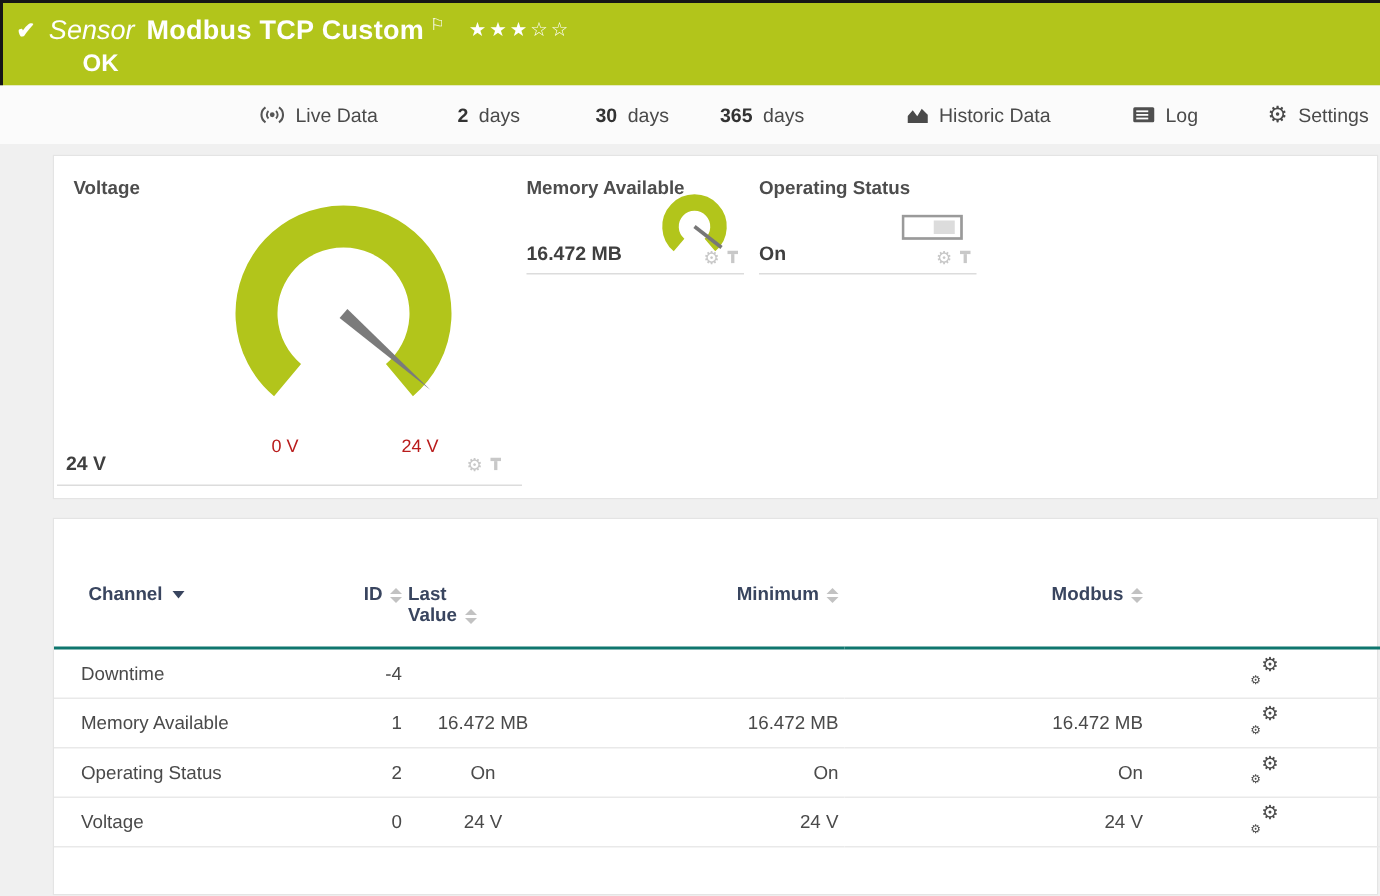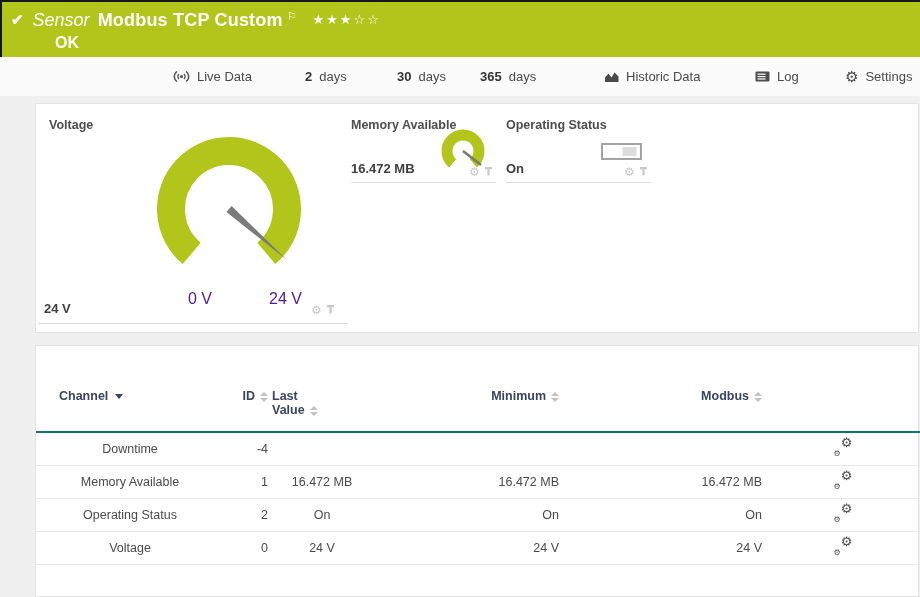--- a/index.html
+++ b/index.html
@@ -44,21 +44,21 @@
 
   .sub-title { font-size:12.5px; font-weight:bold; color:#4d4d4d; }
   .mini-rule { position:absolute; height:1px; background:#dcdcdc; }
   .mini-icons { position:absolute; display:flex; gap:4px; align-items:center; }
   .mini-gear { font-size:12px; color:#c8c8c8; line-height:1; }
 
   
   .voltage { position:absolute; left:0; top:0; width:315px; height:228px; }
   .voltage .sub-title { position:absolute; left:13px; top:14px; }
   .biggauge { position:absolute; left:105px; top:25px; }
-  .scale-lbl { position:absolute; font-size:16px; color:#4c1d95; width:44px; text-align:right; }
+  .scale-lbl { position:absolute; font-size:12px; color:#b91c1c; width:44px; text-align:center; }
   .scale-min { left:132px; top:186px; }
   .scale-max { left:222px; top:186px; }
   .gauge-value { position:absolute; font-size:13px; font-weight:bold; color:#3f3f3f; }
   .voltage .gauge-value { left:8px; top:197px; }
   .voltage .mini-icons { left:275px; top:200px; }
   .voltage .mini-rule { left:2px; top:219px; width:310px; }
 
   
   .mini { position:absolute; top:12px; width:145px; height:72px; }
   .mini-memory { left:315px; }
@@ -82,21 +82,21 @@
     font-size:12.5px; font-weight:bold; color:#39455f;
     vertical-align:top; padding-bottom:14px; border-bottom:2px solid #0f766e;
   }
   table.channels th.h-channel { text-align:left; padding-left:23px; }
   table.channels th.h-right { text-align:right; padding-right:4px; }
   table.channels th.h-center { text-align:left; }
   table.channels td {
     height:33px; font-size:12.5px; color:#4a4a4a;
     border-bottom:1px solid #e9e9e9;
   }
-  td.cell-channel { text-align:center; padding-left:18px; }
+  td.cell-channel { text-align:left; padding-left:18px; }
   td.cell-right { text-align:right; padding-right:4px; }
   td.cell-center { text-align:center; }
   td.cell-gear { text-align:center; }
 
   .hdr-flex { display:inline-flex; align-items:center; }
   .caret-down {
     display:inline-block; margin-left:7px; width:0; height:0;
     border-left:4px solid transparent; border-right:4px solid transparent;
     border-top:5px solid #39455f;
   }

